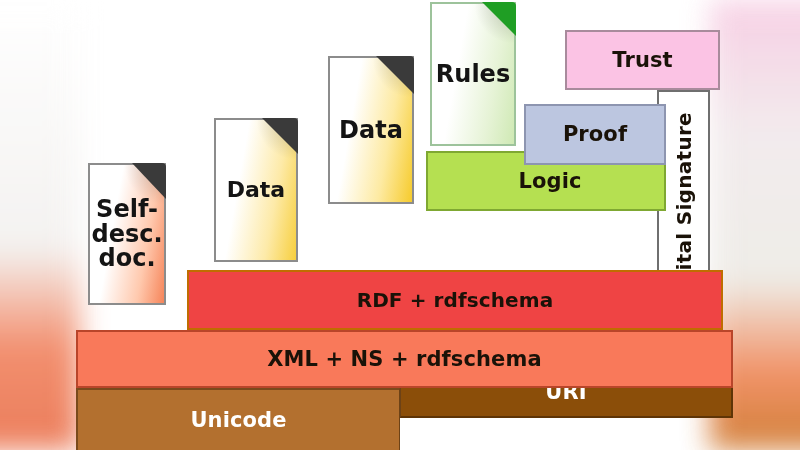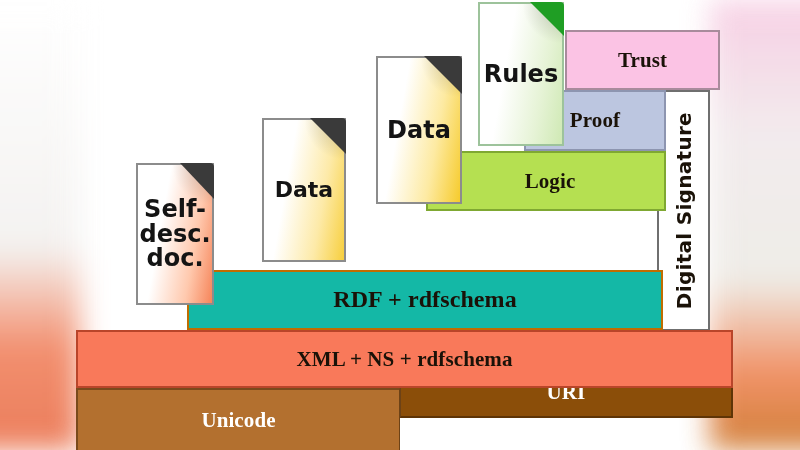--- a/index.html
+++ b/index.html
@@ -12,54 +12,54 @@
 
   
   .bg-spill{position:absolute;filter:blur(14px);opacity:.85;pointer-events:none;}
   .spill-left{left:-40px;top:0;width:120px;height:450px;
     background:linear-gradient(to bottom,#ffffff 0%,#f2f0ee 55%,#f07b55 78%,#e8673f 100%);}
   .spill-right{right:-40px;top:0;width:130px;height:450px;
     background:linear-gradient(to bottom,#f6c8e0 0%,#f0e8ea 30%,#eceae4 62%,#ef7f4d 83%,#c86a16 100%);}
 
   
   .bar{position:absolute;box-sizing:border-box;display:flex;align-items:center;justify-content:center;
-       color:#1a1208;font-weight:bold;letter-spacing:.1px;text-align:center;line-height:1.05;font-family:Liberation Serif, serif;}
+       color:#1a1208;font-weight:bold;letter-spacing:.1px;text-align:center;line-height:1.05;}
 
   .bar-unicode{left:76px;top:388px;width:324px;height:64px;background:#b3702f;
       border:2px solid #7a4a1c;border-right:1px solid #6d4216;color:#ffffff;font-size:21px;}
   .bar-uri{left:400px;top:366px;width:333px;height:52px;background:#8b4e09;
       border:2px solid #5e3406;border-left:1px solid #6d4216;color:#ffffff;font-size:21px;}
 
   .bar-xml{left:76px;top:330px;width:657px;height:58px;background:#f9795a;
       border:2px solid #b9452a;font-size:21px;}
-  .bar-rdf{left:187px;top:270px;width:476px;height:60px;background:#14b8a6;
-      border:2px solid #c06d00;font-size:24px;}
+  .bar-rdf{left:187px;top:270px;width:536px;height:60px;background:#ef4444;
+      border:2px solid #c06d00;font-size:20px;}
   .bar-onto{left:330px;top:211px;width:336px;height:59px;background:#fdf200;
       border:2px solid #bfa600;font-size:21px;}
   .bar-logic{left:426px;top:151px;width:240px;height:60px;background:#b5e051;
       border:2px solid #7fa832;font-size:21px;padding-left:8px;}
-  .bar-proof{left:524px;top:90px;width:142px;height:61px;background:#bcc6e0;
+  .bar-proof{left:524px;top:104px;width:142px;height:61px;background:#bcc6e0;
       border:2px solid #8d95b0;font-size:21px;}
   .bar-trust{left:565px;top:30px;width:155px;height:60px;background:#fbc3e4;
       border:2px solid #a88b9c;font-size:21px;}
 
   
   .sig{position:absolute;left:657px;top:90px;width:53px;height:241px;
       background:#ffffff;border:2px solid #6f6f6f;box-sizing:border-box;
       display:flex;align-items:center;justify-content:center;}
   .sig span{
       writing-mode:vertical-rl;transform:rotate(180deg);
       font-size:20px;font-weight:bold;color:#1a1208;white-space:nowrap;letter-spacing:.3px;}
 
   
   .doc{position:absolute;box-sizing:border-box;
       border:2px solid #8c8c8c;
       display:flex;align-items:center;justify-content:center;
       color:#141414;font-weight:bold;text-align:center;line-height:1.02;
-      overflow:visible;margin-left:48px;}
+      overflow:visible;}
   .doc .lbl{position:relative;z-index:3;}
   
   .fold{position:absolute;top:-2px;right:-2px;width:0;height:0;z-index:2;}
 
   .doc-self{left:88px;top:163px;width:78px;height:142px;font-size:24px;
       background:linear-gradient(100deg,#ffffff 0%,#ffffff 34%,#ffc9ae 72%,#f6855a 100%);}
   .doc-self .fold{border-top:36px solid #3a3a3a;border-left:34px solid transparent;
       border-top-right-radius:4px;}
 
   .doc-data1{left:214px;top:118px;width:84px;height:144px;font-size:22px;

